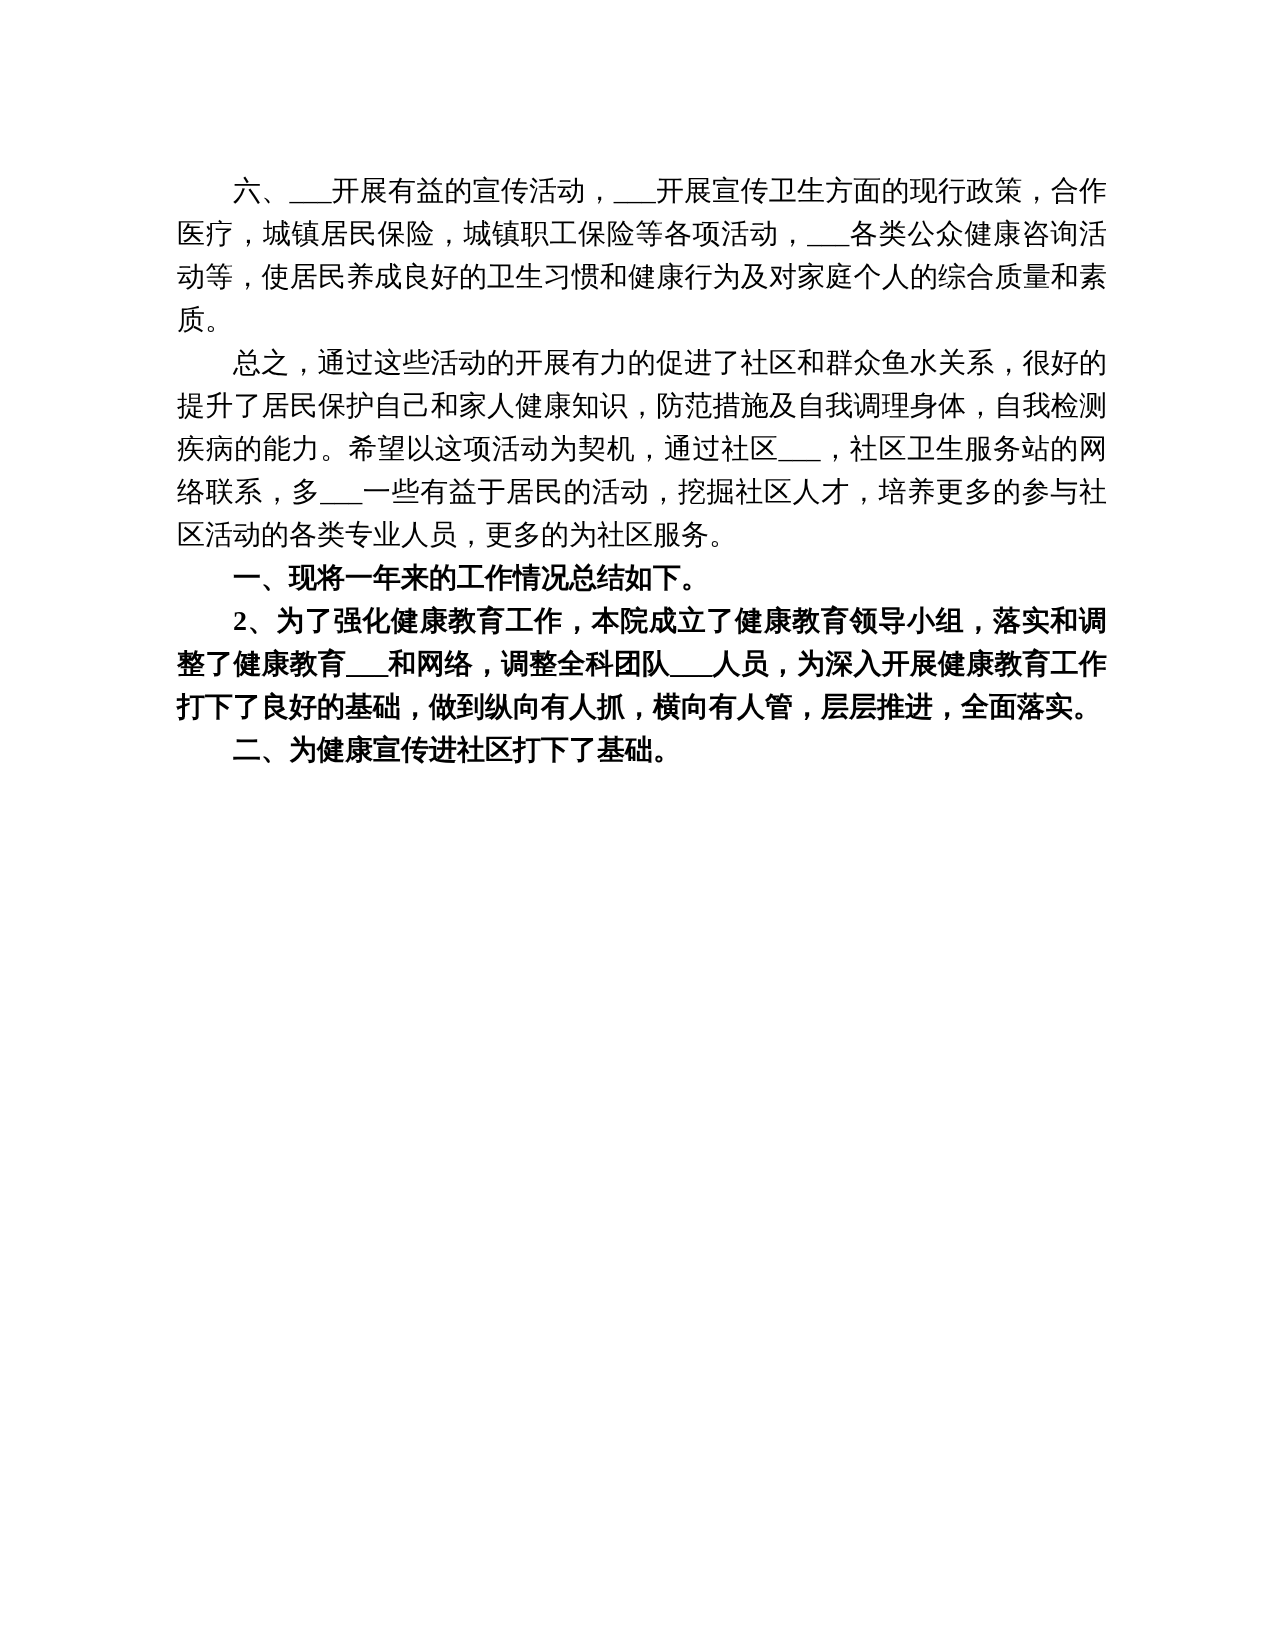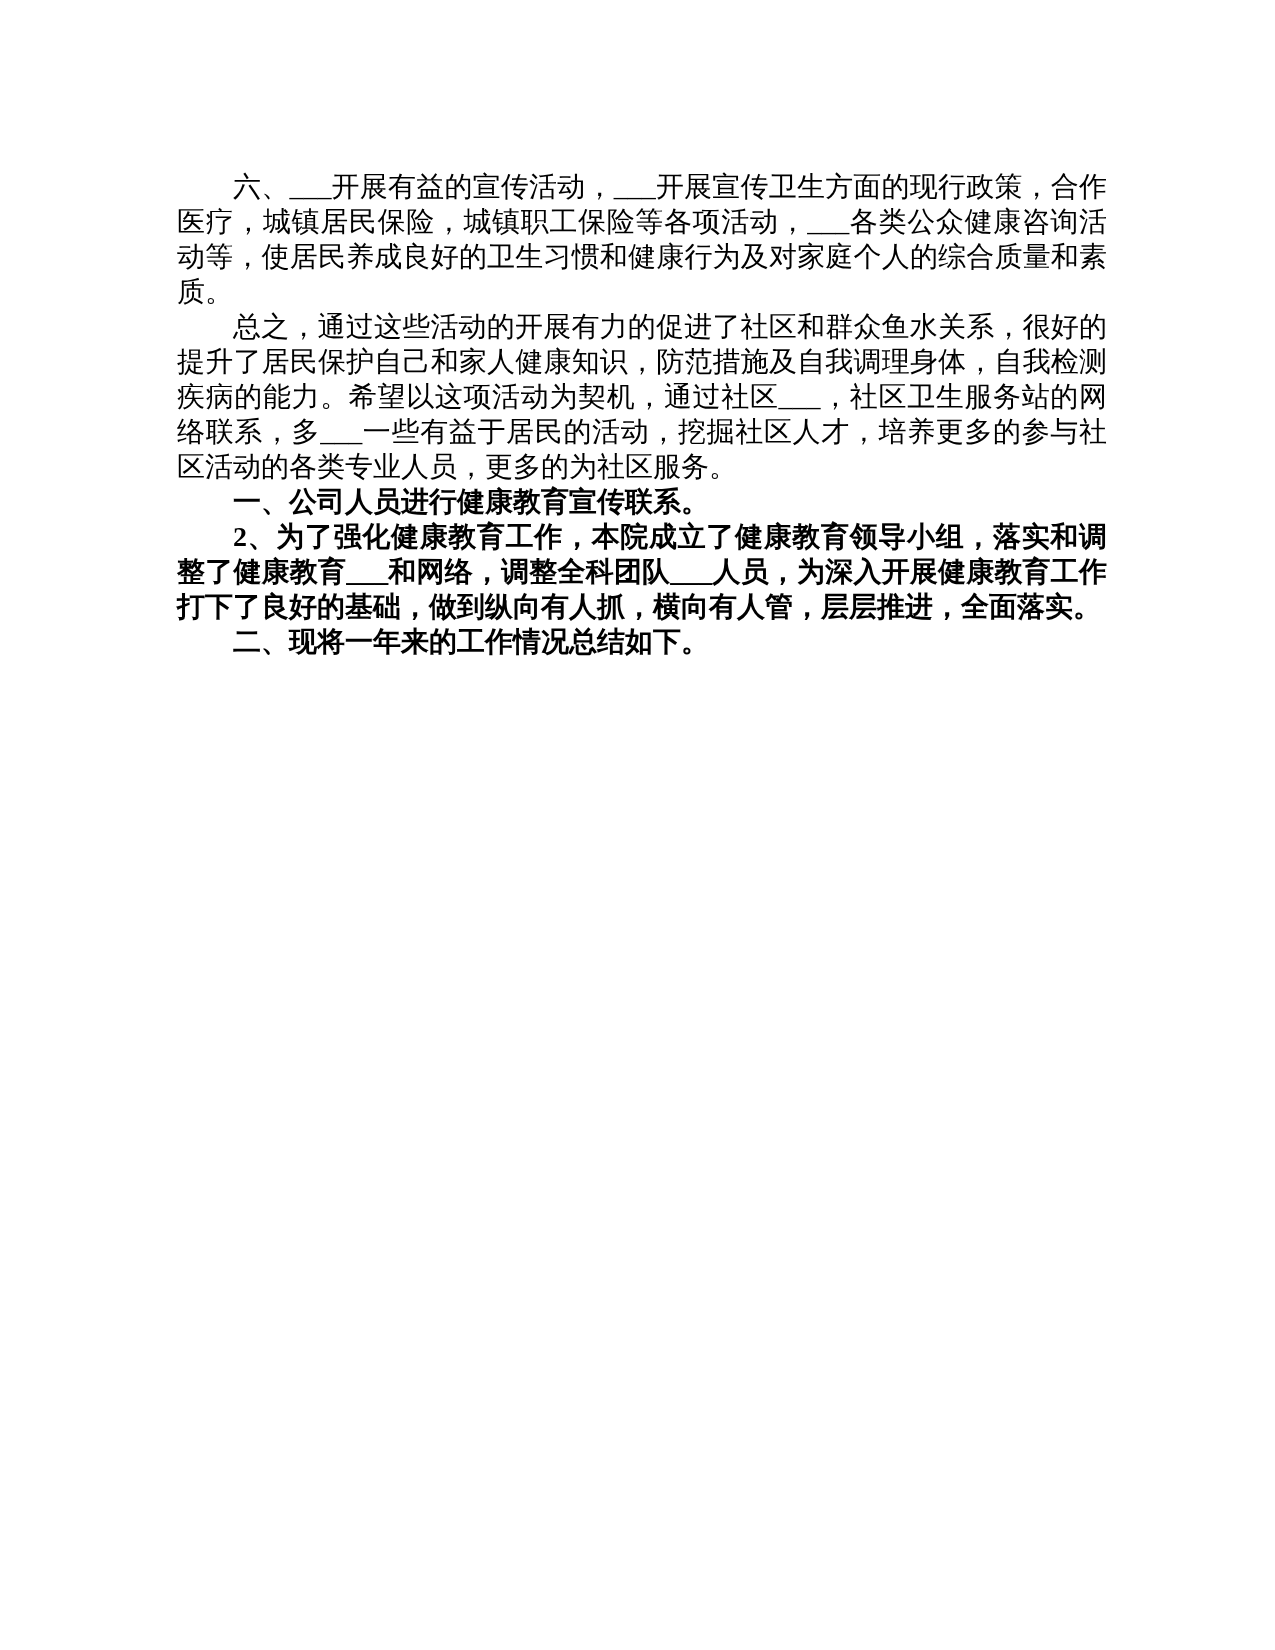--- a/index.html
+++ b/index.html
@@ -19,37 +19,37 @@
     position: absolute;
     left: 177px;
     top: 169px;
     width: 930px;
   }
   .para {
     margin: 0;
     padding: 0;
     font-family: "Liberation Serif", "DejaVu Serif", serif;
     font-size: 28px;
-    line-height: 35px;
+    line-height: 43px;
     color: #000000;
     text-align: justify;
     text-indent: 2em;
     word-break: break-all;
   }
   .para.bold {
     font-weight: bold;
   }
   .para.regular {
     font-weight: normal;
   }
 </style>
 </head>
 <body>
 
 <div class="page">
   <div class="textblock">
     <p class="para regular">六、___开展有益的宣传活动，___开展宣传卫生方面的现行政策，合作医疗，城镇居民保险，城镇职工保险等各项活动，___各类公众健康咨询活动等，使居民养成良好的卫生习惯和健康行为及对家庭个人的综合质量和素质。</p>
     <p class="para regular">总之，通过这些活动的开展有力的促进了社区和群众鱼水关系，很好的提升了居民保护自己和家人健康知识，防范措施及自我调理身体，自我检测疾病的能力。希望以这项活动为契机，通过社区___，社区卫生服务站的网络联系，多___一些有益于居民的活动，挖掘社区人才，培养更多的参与社区活动的各类专业人员，更多的为社区服务。</p>
-    <p class="para bold">一、公司人员进行健康教育宣传联系。</p>
+    <p class="para bold">一、现将一年来的工作情况总结如下。</p>
     <p class="para bold">2、为了强化健康教育工作，本院成立了健康教育领导小组，落实和调整了健康教育___和网络，调整全科团队___人员，为深入开展健康教育工作打下了良好的基础，做到纵向有人抓，横向有人管，层层推进，全面落实。</p>
-    <p class="para bold">二、现将一年来的工作情况总结如下。</p>
+    <p class="para bold">二、为健康宣传进社区打下了基础。</p>
   </div>
 </div>
 
 </body></html>

